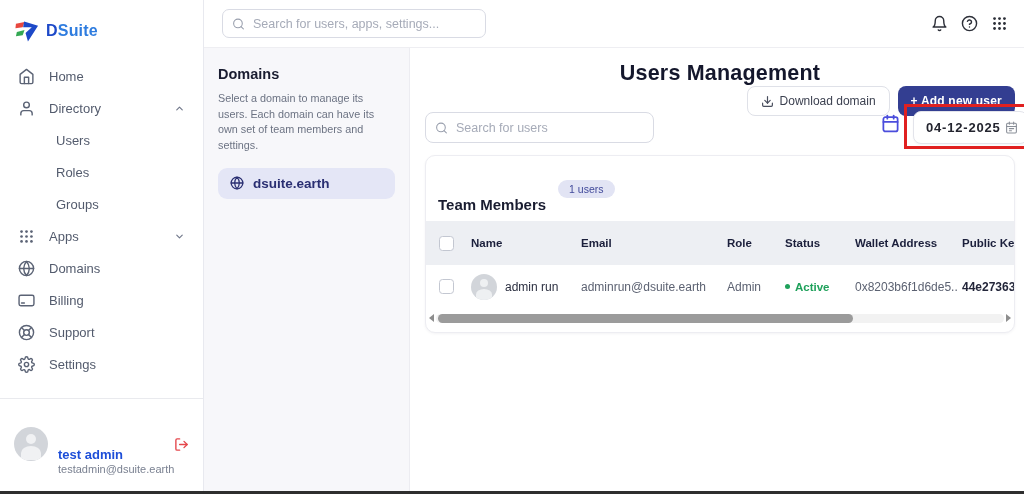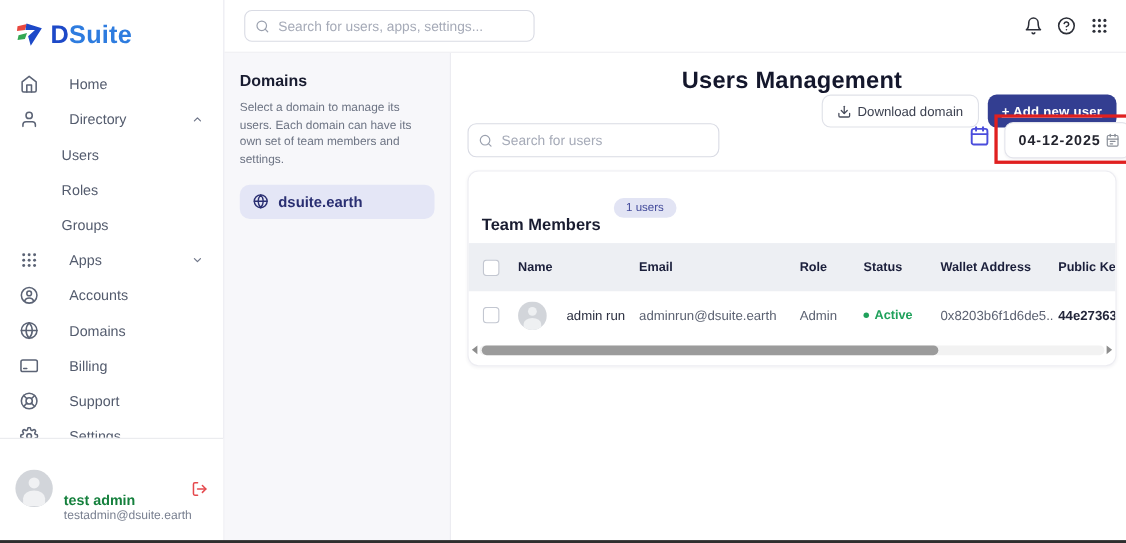--- a/index.html
+++ b/index.html
@@ -7,41 +7,41 @@
   body {
     font-family: "Liberation Sans", "DejaVu Sans", sans-serif;
     background:#fff; color:#1a1d2e; overflow:hidden;
   }
   .page { position:relative; width:1024px; height:494px; background:#fff; overflow:hidden; }
 
   
   .sidebar { position:absolute; left:0; top:0; width:204px; height:494px;
     background:#fff; border-right:1px solid #e8e9ef; z-index:5; }
   .logo-row { display:flex; align-items:center; gap:7px; padding:14px 0 0 14px; height:48px; }
-  .logo-text { font-size:23px; font-weight:bold; letter-spacing:.2px; }
+  .logo-text { font-size:16px; font-weight:bold; letter-spacing:.2px; }
   .logo-d { color:#1d49c8; }
   .logo-suite { color:#2e7cdf; }
   .nav { margin-top:12px; }
-  .nav-item { display:flex; align-items:center; gap:28px; height:32px; padding:0 18px;
+  .nav-item { display:flex; align-items:center; gap:14px; height:32px; padding:0 18px;
     font-size:13px; color:#535b6d; cursor:pointer; }
   .nav-item .ic { width:17px; height:17px; flex:0 0 17px; color:#5b6375; display:flex; }
   .nav-item .ic svg { width:17px; height:17px; }
   .nav-sub { padding-left:56px; }
   .chev { margin-left:auto; color:#70778a; display:flex; }
   .chev svg { width:11px; height:11px; }
 
   .sidebar-user { position:absolute; left:0; bottom:3px; width:100%; padding:12px 14px 14px 14px;
     border-top:1px solid #e9eaee; display:flex; align-items:center; gap:10px; background:#fff; }
   .avatar { width:34px; height:34px; border-radius:50%; background:#d2d5da; position:relative; overflow:hidden; flex:0 0 34px; }
   .avatar::before { content:""; position:absolute; left:50%; top:7px; transform:translateX(-50%);
     width:10px; height:10px; border-radius:50%; background:#f0f1f3; }
   .avatar::after { content:""; position:absolute; left:50%; top:19px; transform:translateX(-50%);
     width:20px; height:14px; border-radius:50% 50% 0 0; background:#f0f1f3; }
   .user-meta { line-height:1.25; min-width:0; }
-  .user-name { font-size:13px; font-weight:bold; color:#15803d;margin-top:36px; }
+  .user-name { font-size:13px; font-weight:bold; color:#1d4ed8;margin-top:36px; }
   .user-email { font-size:11px; color:#7a8191; white-space:nowrap; }
   .logout { margin-left:auto; color:#e5484d; display:flex; cursor:pointer; }
   .logout svg { width:15px; height:15px; }
 
   
   .topbar { position:absolute; left:204px; top:0; right:0; height:48px; background:#fff;
     border-bottom:1px solid #eeeef2; display:flex; align-items:center; padding:0 16px 0 18px; z-index:4; }
   .search-wrap { position:relative; width:264px; }
   .search-wrap .mag { position:absolute; left:10px; top:50%; transform:translateY(-50%);
     color:#9aa0ae; display:flex; }
@@ -102,21 +102,21 @@
   .team-title { font-size:15px; font-weight:bold; color:#191c30;margin-top:31px; }
   .team-badge { background:#e2e4f4; color:#41499a; font-size:10.5px; padding:3px 11px;
     border-radius:10px; }
   .tgrid { display:grid; grid-template-columns:41px 110px 146px 58px 70px 107px 1fr; align-items:center; }
   .thead { background:#edeff3; height:44px; font-size:11.5px; font-weight:bold; color:#1b1f3b; }
   .thead > div, .trow > div { padding:0 4px; white-space:nowrap; overflow:hidden; }
   .cb-cell { display:flex; justify-content:center; }
   .cbx { appearance:none; -webkit-appearance:none; width:15px; height:15px; border:1.5px solid #c3c7d1;
     border-radius:3.5px; background:#fff; cursor:pointer; margin:0; }
   .trow { height:43px; font-size:12px; color:#5c6272; background:#fff; }
-  .name-cell { display:flex; align-items:center; gap:18px; color:#2b2f40; }
+  .name-cell { display:flex; align-items:center; gap:8px; color:#2b2f40; }
   .avatar-sm { width:26px; height:26px; border-radius:50%; background:#d2d5da; position:relative; overflow:hidden; flex:0 0 26px; }
   .avatar-sm::before { content:""; position:absolute; left:50%; top:5px; transform:translateX(-50%);
     width:8px; height:8px; border-radius:50%; background:#eef0f2; }
   .avatar-sm::after { content:""; position:absolute; left:50%; top:15px; transform:translateX(-50%);
     width:16px; height:11px; border-radius:50% 50% 0 0; background:#eef0f2; }
   .status-cell { display:flex; align-items:center; gap:5px; color:#1fa15b; font-weight:bold; font-size:11.5px; }
   .dot { width:5px; height:5px; border-radius:50%; background:#1fa15b; }
   .pubkey { font-weight:bold; color:#23263a; }
 
   .hscroll { display:flex; align-items:center; height:12px; margin:4px 3px 8px 3px; gap:2px; }
@@ -197,30 +197,20 @@
             </svg>
         </span>
         <span>Apps</span>
         <span class="chev">
           <svg viewBox="0 0 24 24" fill="none" stroke="currentColor" stroke-width="2.5" stroke-linecap="round" stroke-linejoin="round">
               <polyline points="6 9 12 15 18 9"></polyline>
             </svg>
         </span>
       </div>
 
-      <div class="nav-item">
-        <span class="ic">
-          <svg viewBox="0 0 24 24" fill="none" stroke="currentColor" stroke-width="2" stroke-linecap="round" stroke-linejoin="round">
-              <circle cx="12" cy="12" r="10"></circle>
-              <circle cx="12" cy="9.5" r="3"></circle>
-              <path d="M6.2 19a6.5 6.5 0 0 1 11.6 0"></path>
-            </svg>
-        </span>
-        <span>Accounts</span>
-      </div>
 
       <div class="nav-item">
         <span class="ic">
           <svg viewBox="0 0 24 24" fill="none" stroke="currentColor" stroke-width="2" stroke-linecap="round" stroke-linejoin="round">
               <circle cx="12" cy="12" r="10"></circle>
               <line x1="2" y1="12" x2="22" y2="12"></line>
               <path d="M12 2a15.3 15.3 0 0 1 4 10 15.3 15.3 0 0 1-4 10 15.3 15.3 0 0 1-4-10 15.3 15.3 0 0 1 4-10z"></path>
             </svg>
         </span>
         <span>Domains</span>

